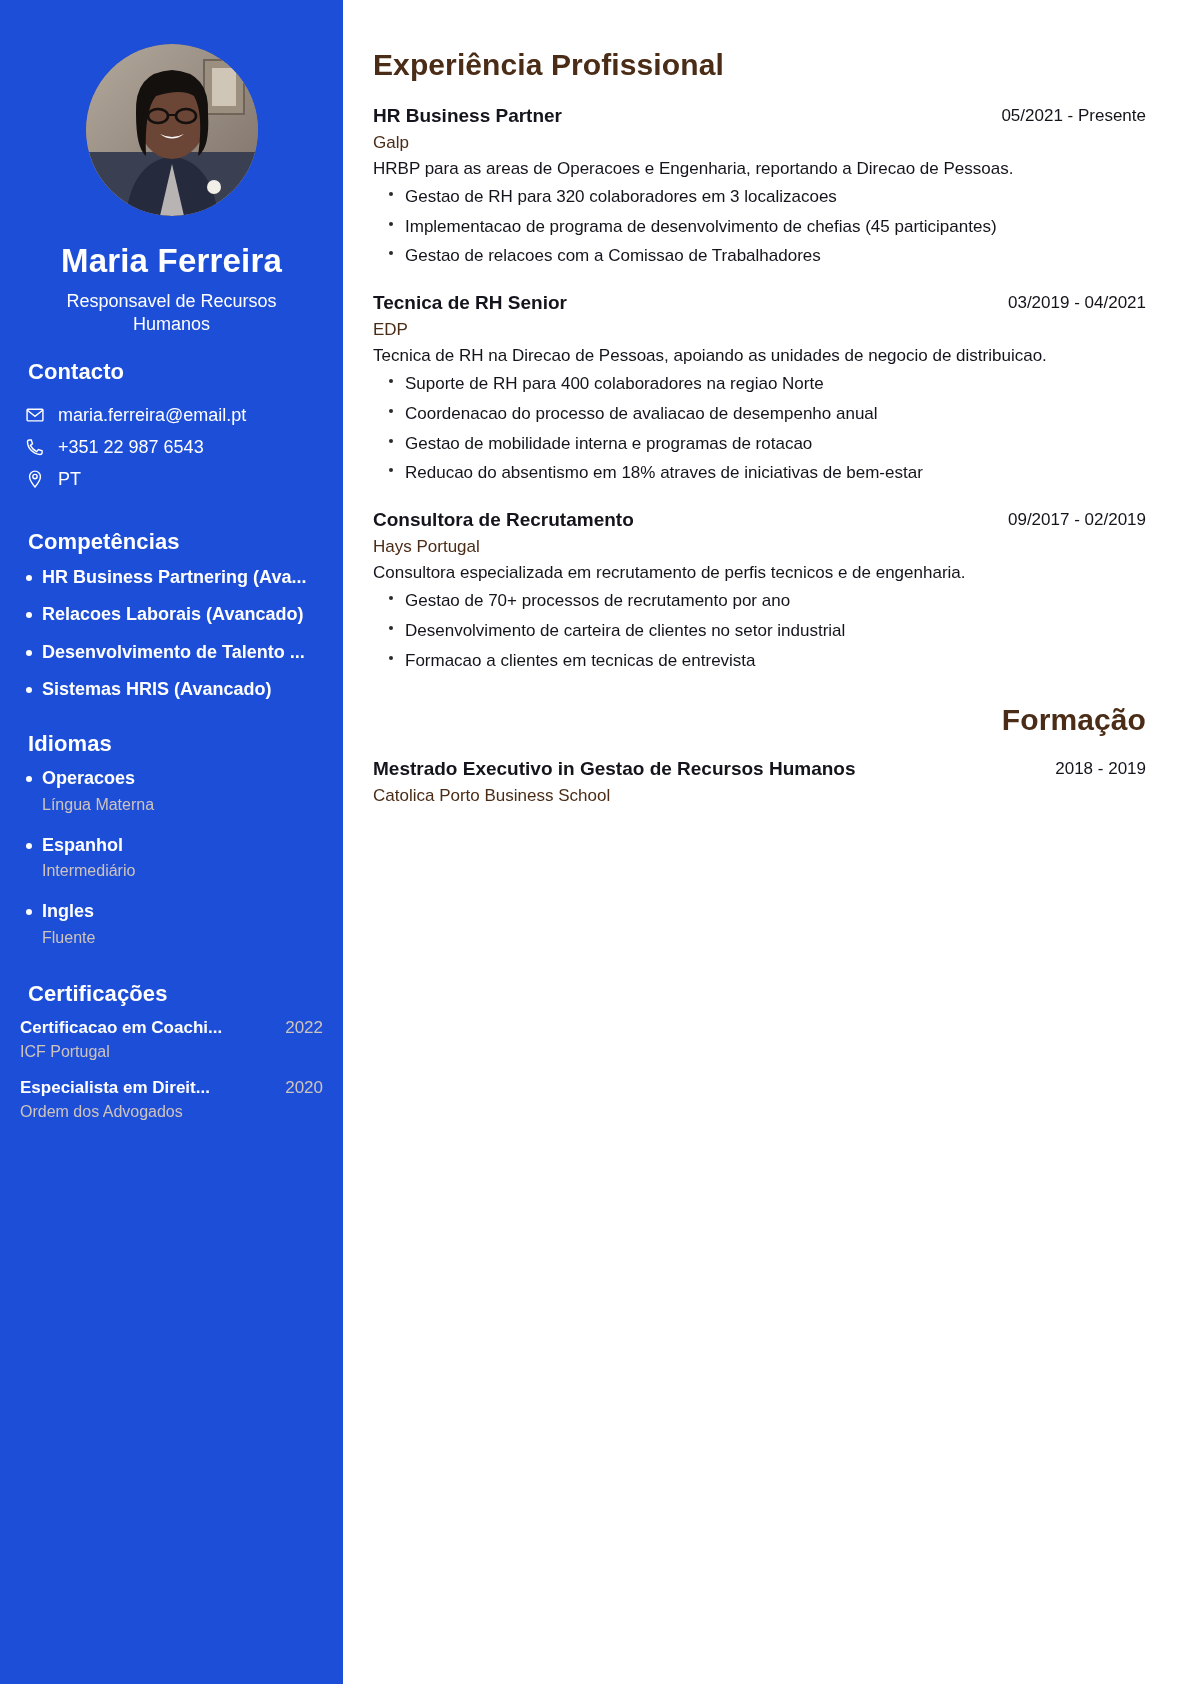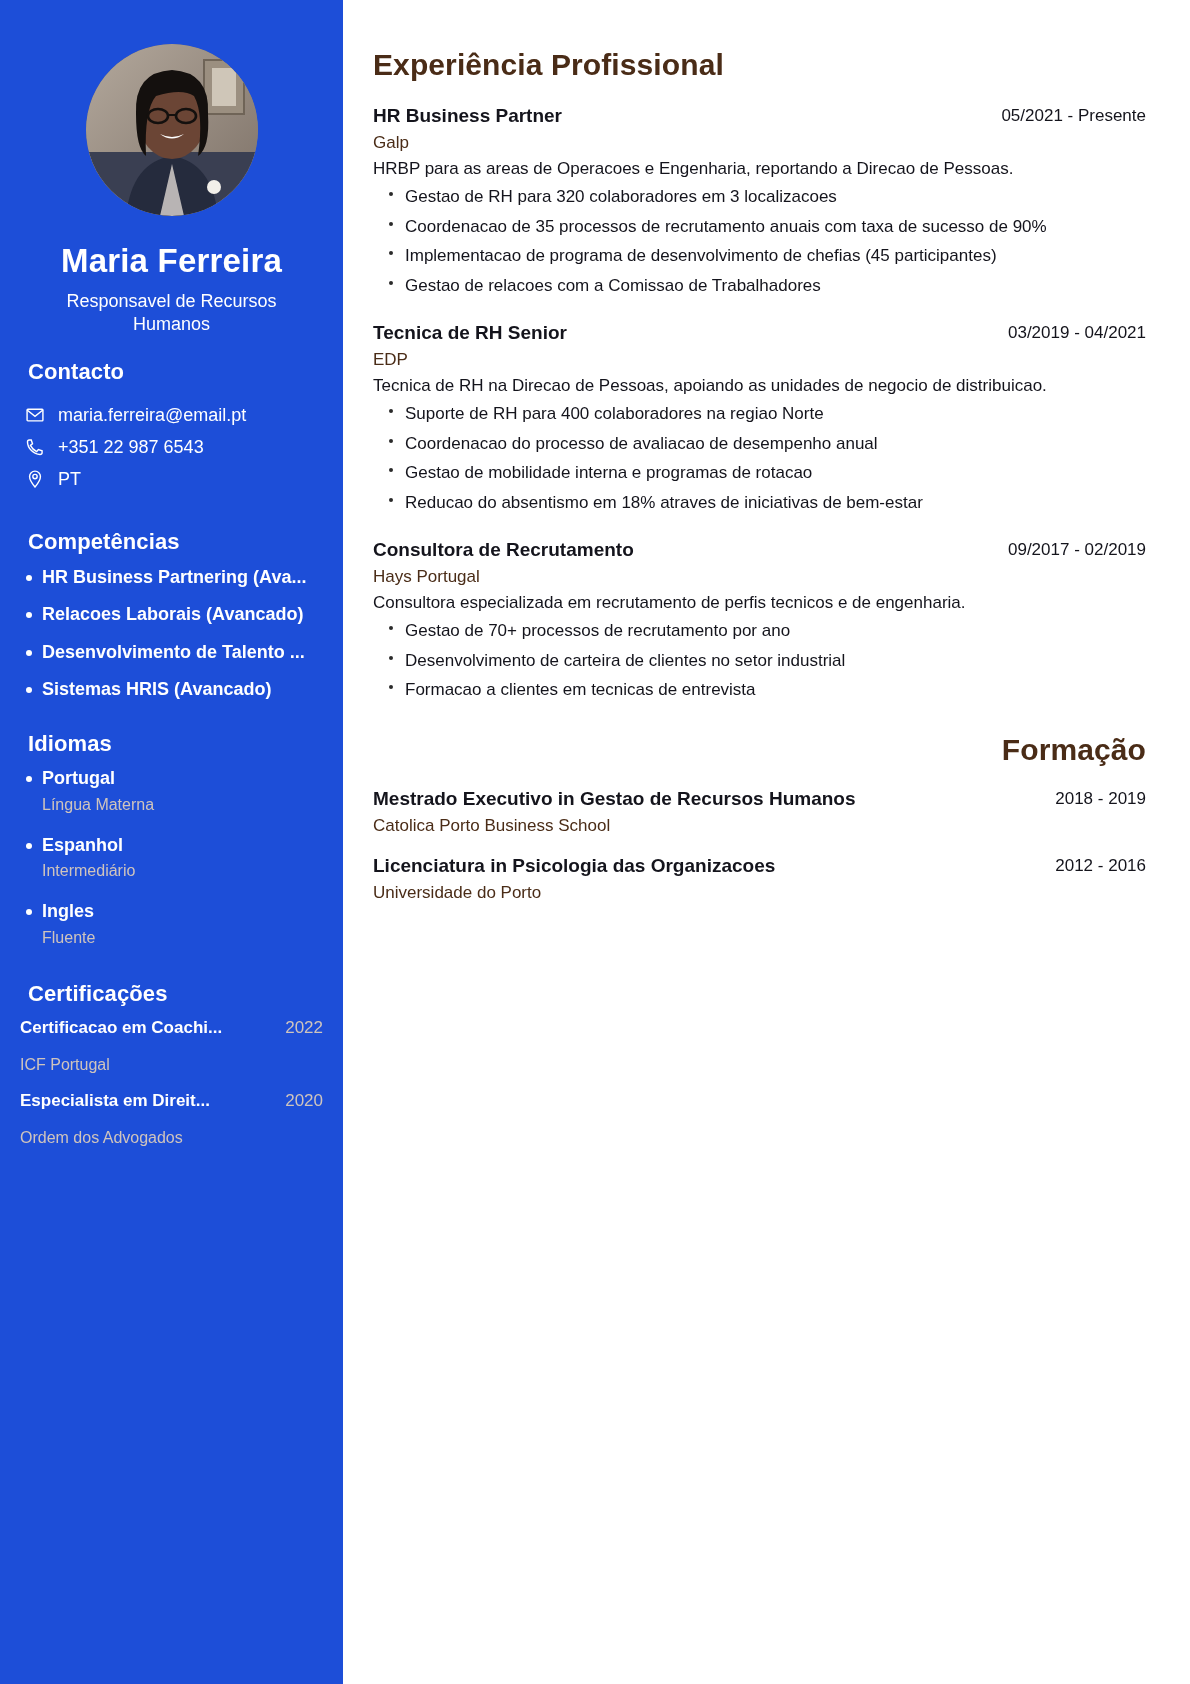--- a/index.html
+++ b/index.html
@@ -148,21 +148,21 @@
   .cert-year {
     font-size: 17px;
     color: #cfc4bd;
     white-space: nowrap;
     flex: 0 0 auto;
   }
   .cert-issuer {
     font-size: 16px;
     color: #cfc4bd;
     line-height: 1.4;
-    margin-top: 14px;
+    margin-top: 1px;
   }
 
   
   .main {
     flex: 1;
     padding: 48px 44px 40px 30px;
     color: #1b1b23;
   }
   .section-title {
     font-size: 30px;
@@ -309,21 +309,21 @@
     <ul class="bullet-list">
       <li>HR Business Partnering (Ava...</li>
       <li>Relacoes Laborais (Avancado)</li>
       <li>Desenvolvimento de Talento ...</li>
       <li>Sistemas HRIS (Avancado)</li>
     </ul>
 
     <h2 class="side-heading tight">Idiomas</h2>
     <ul class="lang-list">
       <li class="lang-item">
-        <div class="lang-name">Portugal</div>
+        <div class="lang-name">Operacoes</div>
         <div class="lang-level">Língua Materna</div>
       </li>
       <li class="lang-item">
         <div class="lang-name">Espanhol</div>
         <div class="lang-level">Intermediário</div>
       </li>
       <li class="lang-item">
         <div class="lang-name">Ingles</div>
         <div class="lang-level">Fluente</div>
       </li>
@@ -355,21 +355,20 @@
 
     <section class="entry">
       <div class="entry-head">
         <span class="entry-title">HR Business Partner</span>
         <span class="entry-date">05/2021 - Presente</span>
       </div>
       <div class="entry-org">Galp</div>
       <div class="entry-desc">HRBP para as areas de Operacoes e Engenharia, reportando a Direcao de Pessoas.</div>
       <ul class="achievements">
         <li>Gestao de RH para 320 colaboradores em 3 localizacoes</li>
-        <li>Coordenacao de 35 processos de recrutamento anuais com taxa de sucesso de 90%</li>
         <li>Implementacao de programa de desenvolvimento de chefias (45 participantes)</li>
         <li>Gestao de relacoes com a Comissao de Trabalhadores</li>
       </ul>
     </section>
 
     <section class="entry">
       <div class="entry-head">
         <span class="entry-title">Tecnica de RH Senior</span>
         <span class="entry-date">03/2019 - 04/2021</span>
       </div>
@@ -400,22 +399,15 @@
     <h1 class="section-title second">Formação</h1>
 
     <section class="edu-entry">
       <div class="entry-head">
         <span class="entry-title">Mestrado Executivo in Gestao de Recursos Humanos</span>
         <span class="entry-date">2018 - 2019</span>
       </div>
       <div class="edu-school">Catolica Porto Business School</div>
     </section>
 
-    <section class="edu-entry">
-      <div class="entry-head">
-        <span class="entry-title">Licenciatura in Psicologia das Organizacoes</span>
-        <span class="entry-date">2012 - 2016</span>
-      </div>
-      <div class="edu-school">Universidade do Porto</div>
-    </section>
 
   </main>
 </div>
 
 </body></html>

